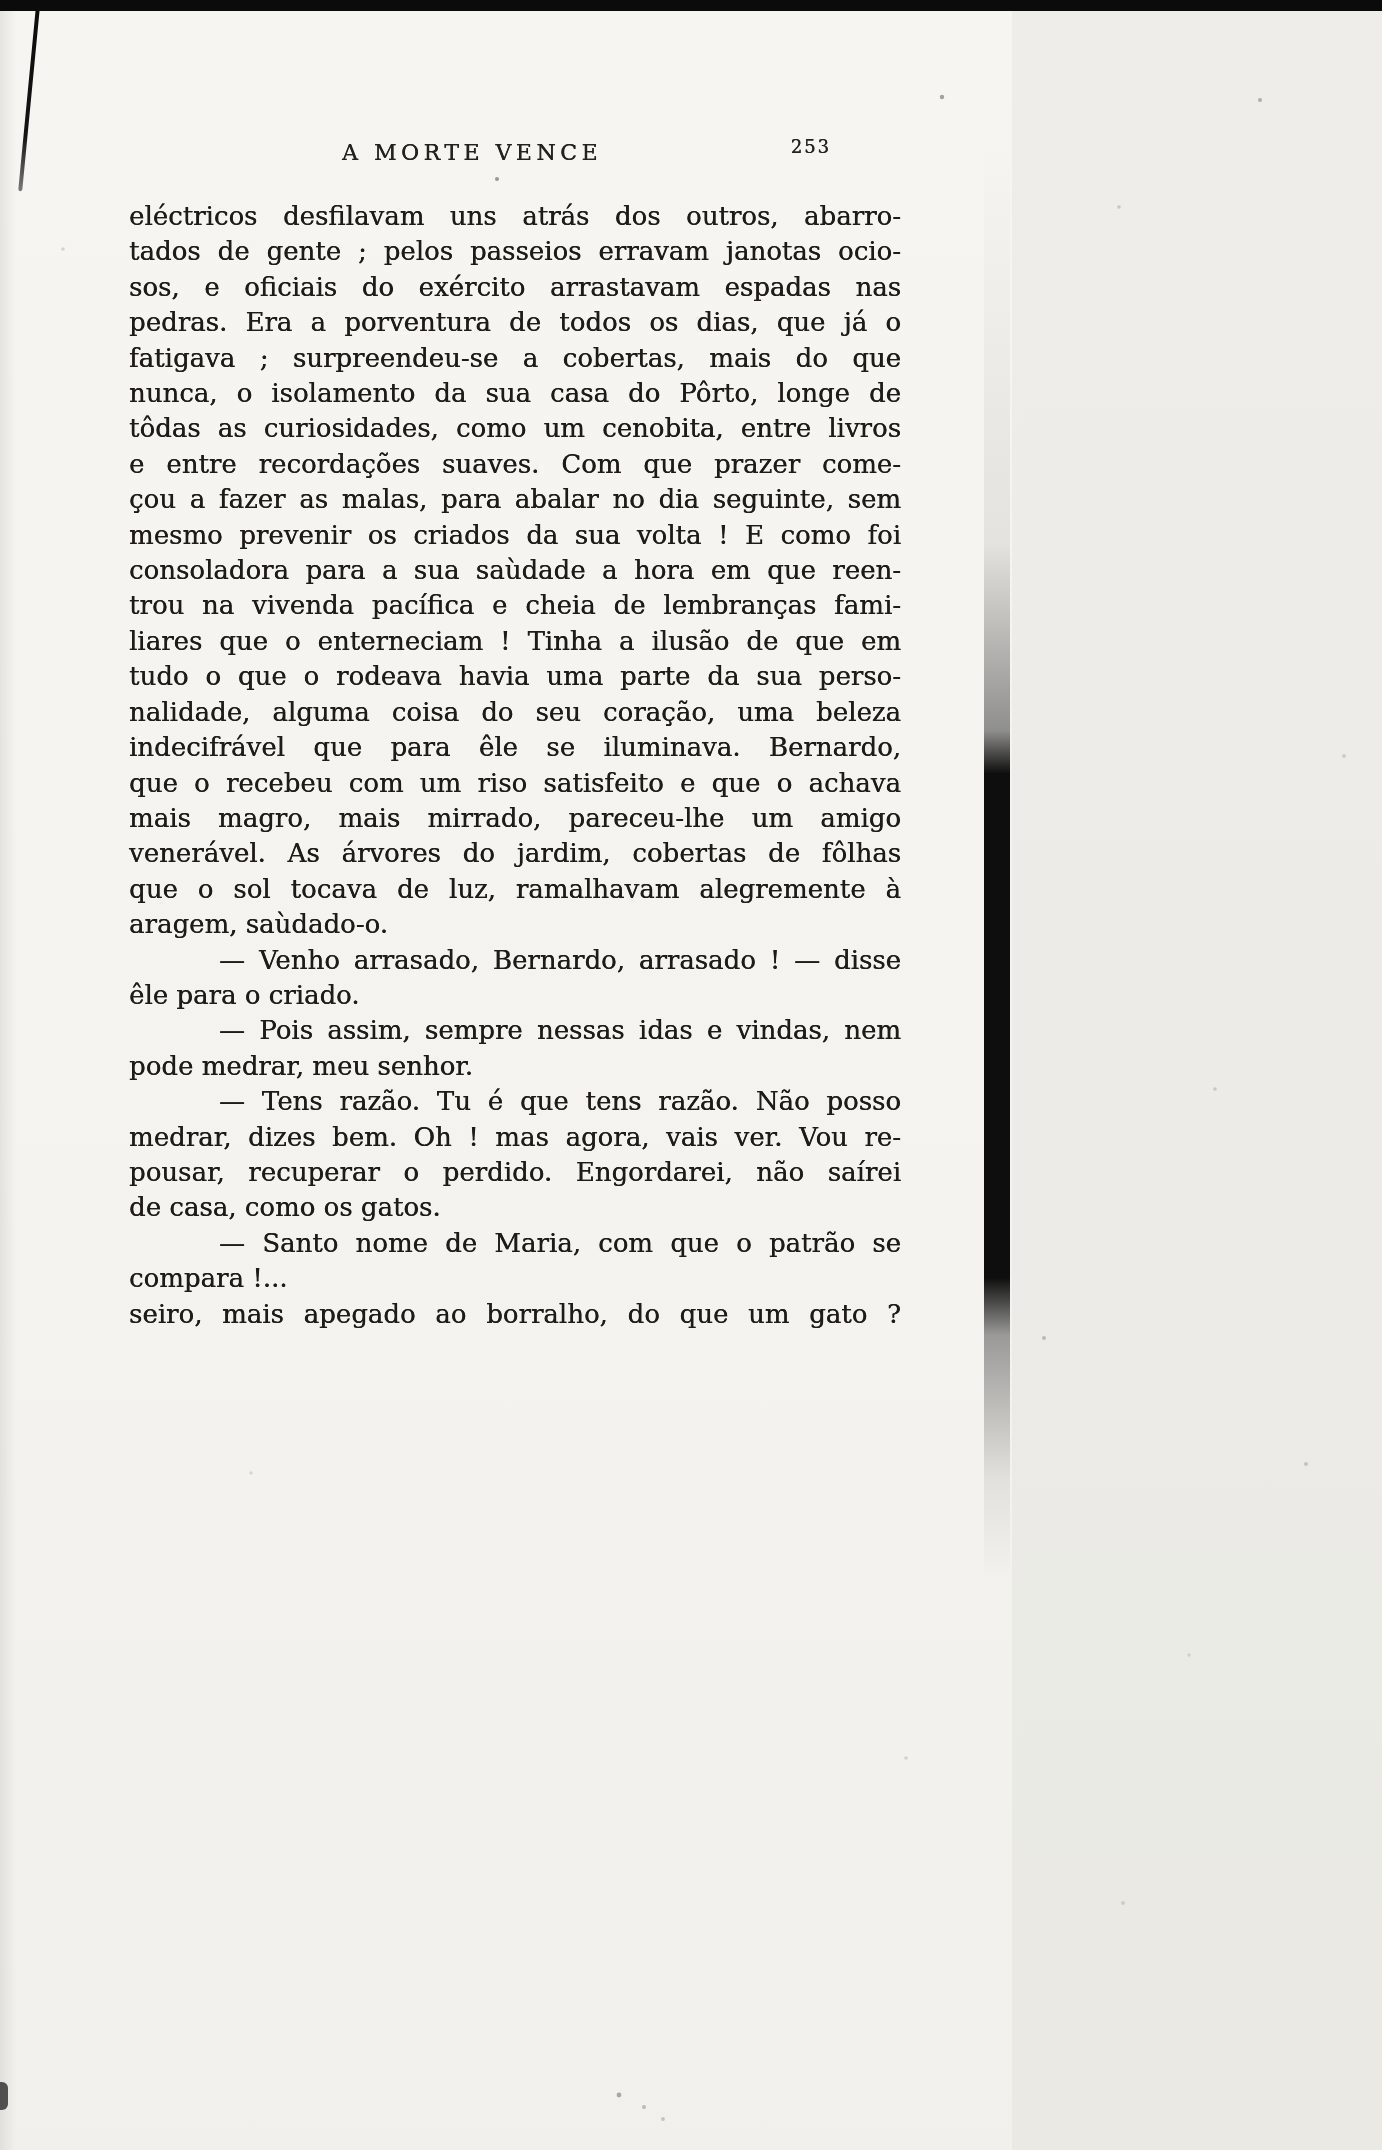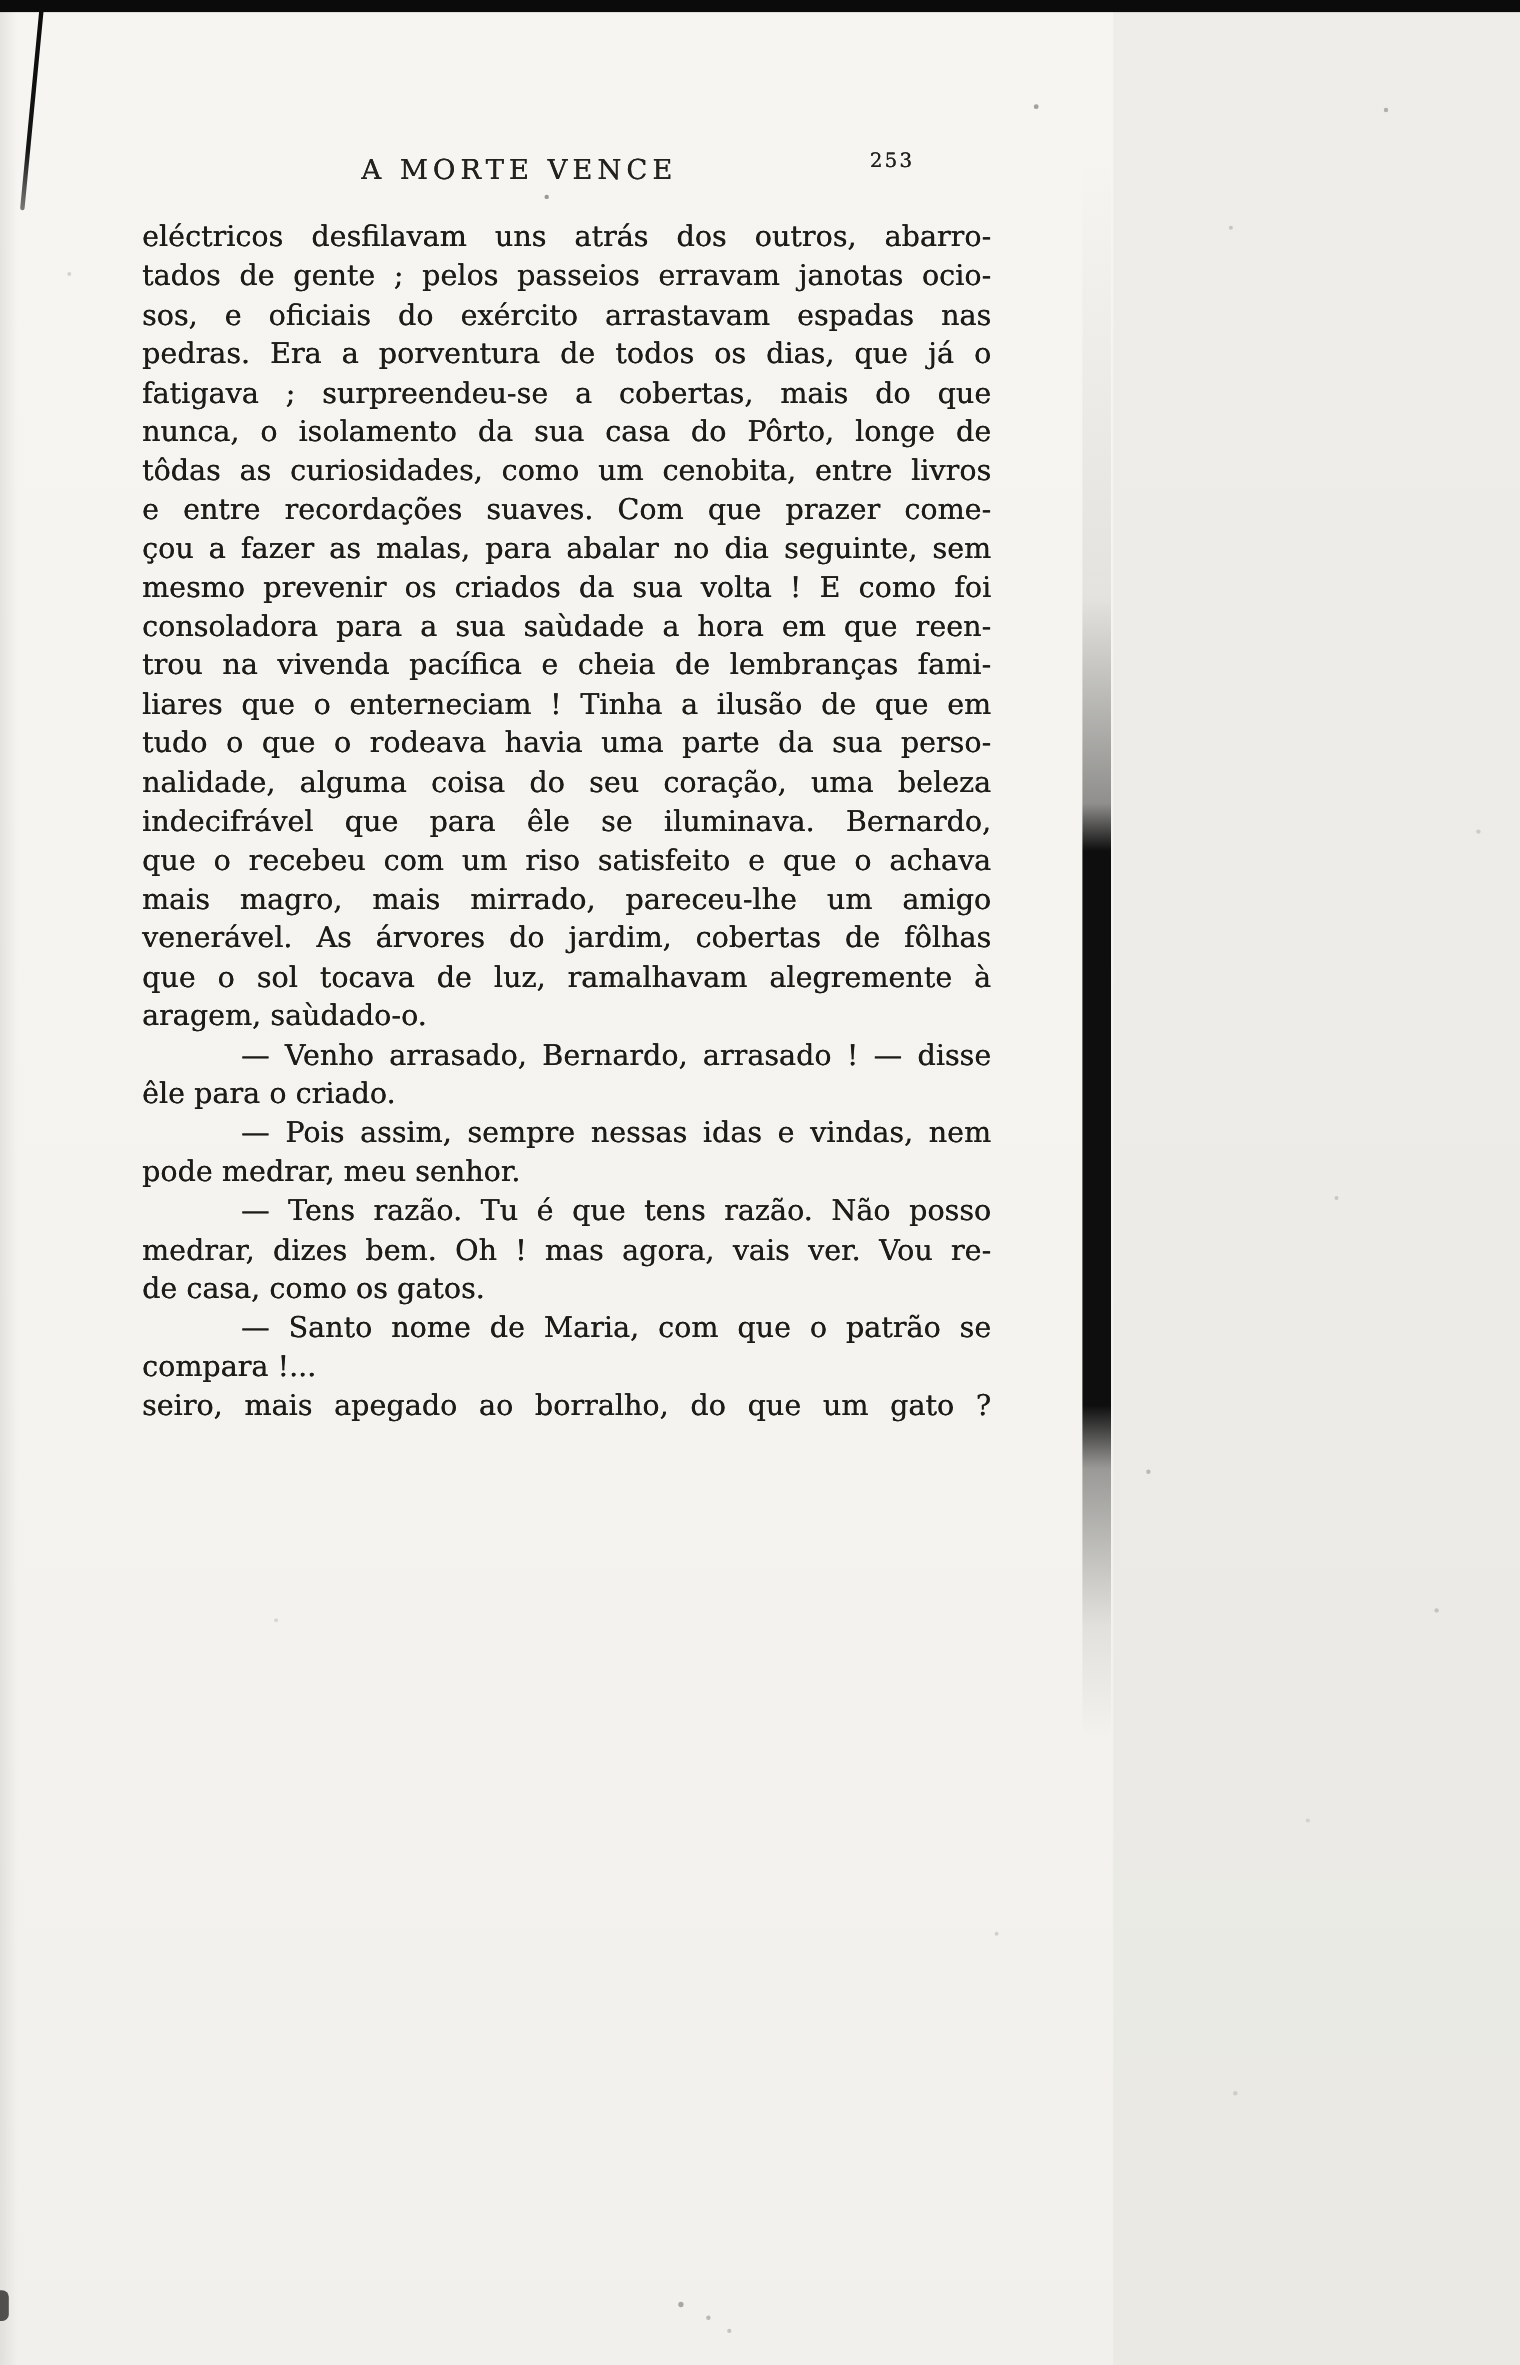--- a/index.html
+++ b/index.html
@@ -84,21 +84,21 @@
   }
 
   
   .page-header {
     position: absolute; top: 136px; left: 113px;
     width: 770px; height: 36px;
   }
   .running-title {
     position: absolute; left: 50%; top: 4px;
     transform: translateX(-50%) translateX(-26px);
-    font-size: 25px;
+    font-size: 22px;
     letter-spacing: 4.5px;
     color: #24221e;
     white-space: nowrap;
     text-shadow: 0.3px 0 0 currentColor;
   }
   .page-number {
     position: absolute; right: 52px; top: 0;
     font-size: 18px;
     letter-spacing: 2px;
     color: #24221e;
@@ -160,19 +160,20 @@
       <div class="line">mais magro, mais mirrado, pareceu-lhe um amigo</div>
       <div class="line">venerável. As árvores do jardim, cobertas de fôlhas</div>
       <div class="line">que o sol tocava de luz, ramalhavam alegremente à</div>
       <div class="line flush">aragem, saùdado-o.</div>
       <div class="line indent">— Venho arrasado, Bernardo, arrasado ! — disse</div>
       <div class="line flush">êle para o criado.</div>
       <div class="line indent">— Pois assim, sempre nessas idas e vindas, nem</div>
       <div class="line flush">pode medrar, meu senhor.</div>
       <div class="line indent">— Tens razão. Tu é que tens razão. Não posso</div>
       <div class="line">medrar, dizes bem. Oh ! mas agora, vais ver. Vou re-</div>
+      <div class="line">pousar, recuperar o perdido. Engordarei, não saírei</div>
       <div class="line flush">de casa, como os gatos.</div>
       <div class="line indent">— Santo nome de Maria, com que o patrão se</div>
       <div class="line flush">compara !...</div>
       <div class="line">seiro, mais apegado ao borralho, do que um gato ?</div>
     </div>
 
 </div>
 
 </body></html>

